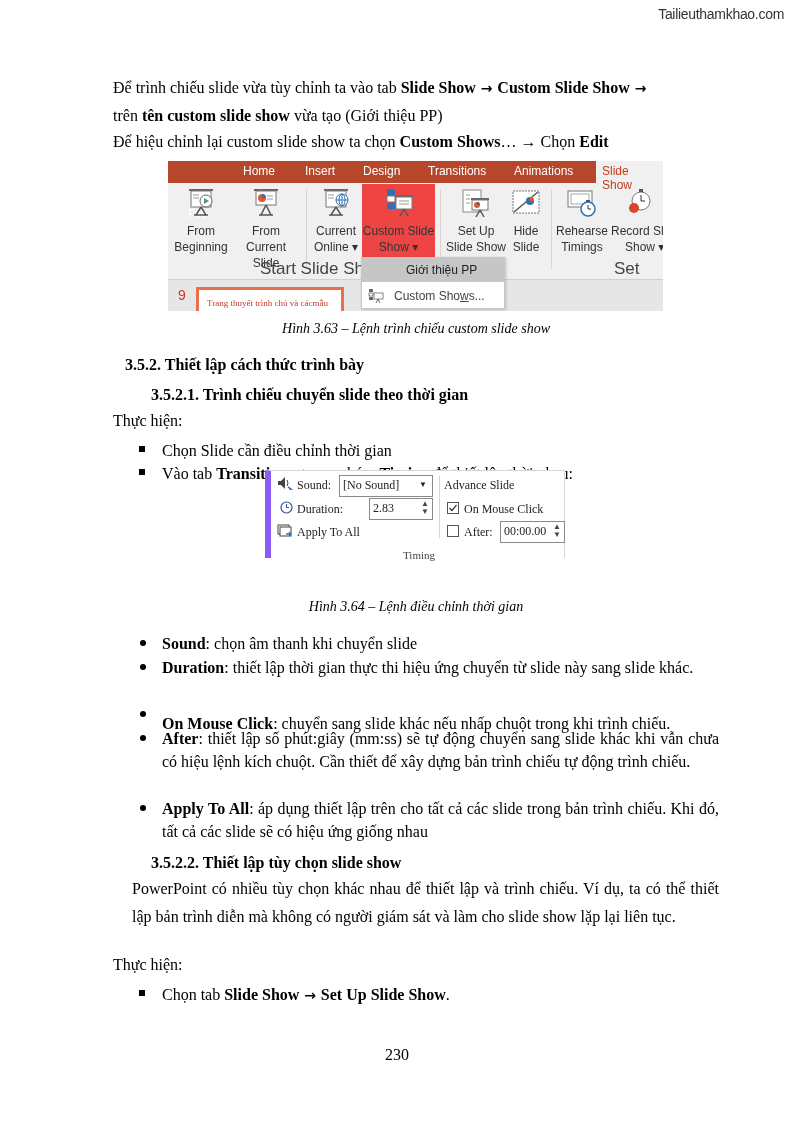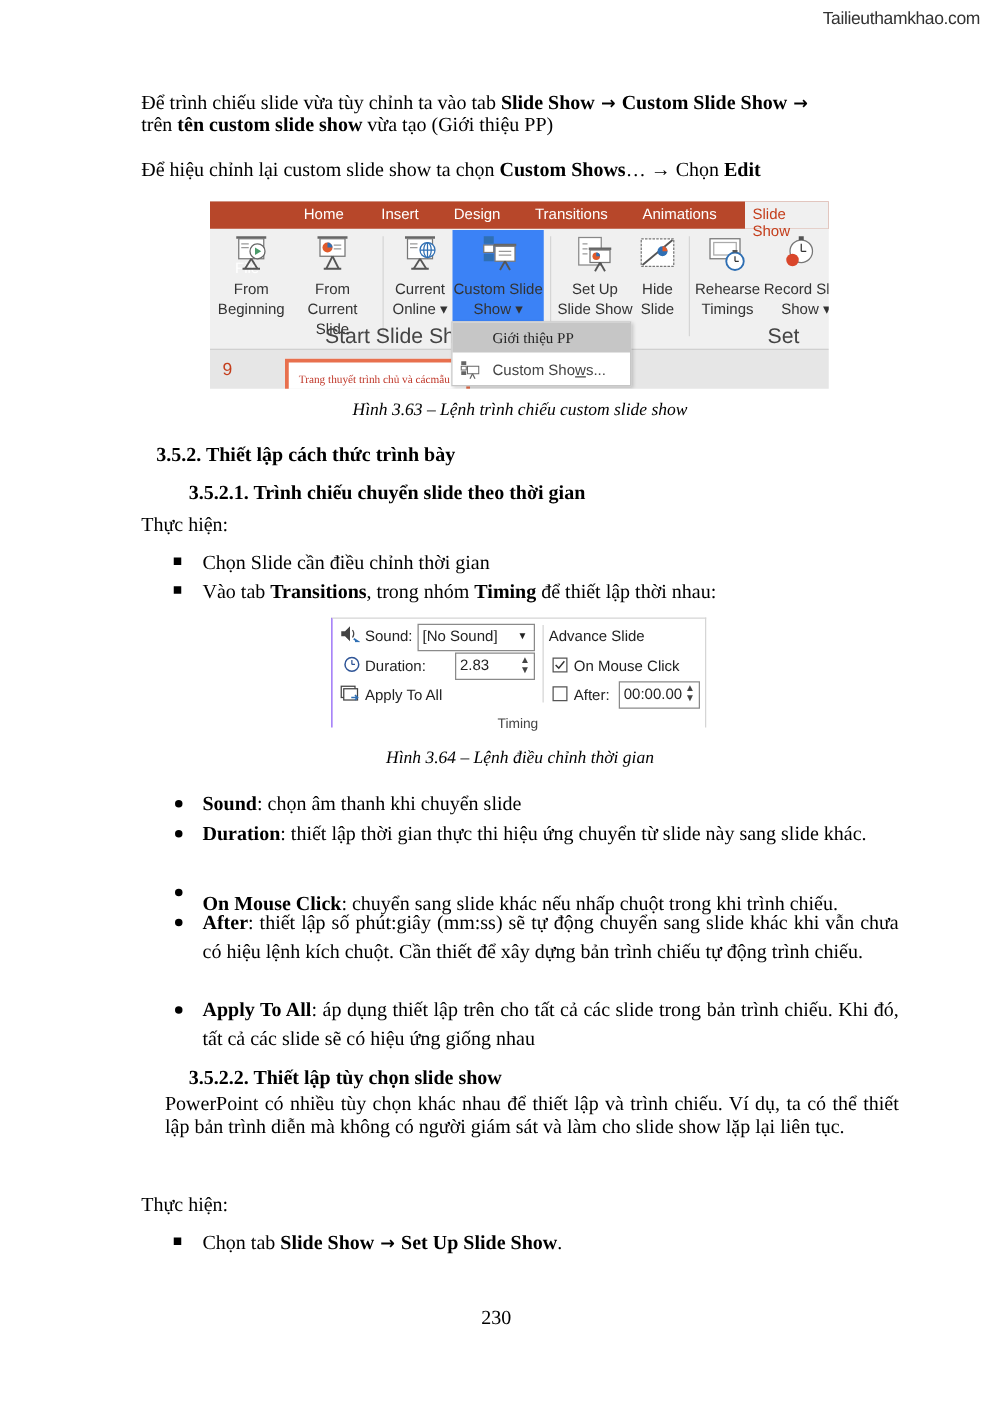--- a/index.html
+++ b/index.html
@@ -1,49 +1,49 @@
 <!DOCTYPE html>
 <html><head>
 <meta charset="utf-8">
 <style>
   * { box-sizing: border-box; margin: 0; padding: 0; }
   html, body { width: 794px; height: 1123px; background: #ffffff; overflow: hidden; }
   body { position: relative; font-family: "Liberation Serif", serif; color: #000; font-size: 16px; }
   .abs { position: absolute; }
   .watermark { right: 10px; top: 6px; font-family: "Liberation Sans", sans-serif; font-size: 14px; color: #333; letter-spacing: -0.3px; }
-  .para { left: 113px; width: 606px; line-height: 18px; font-size: 16px; text-align: justify; }
+  .para { left: 113px; width: 606px; line-height: 28px; font-size: 16px; text-align: justify; }
   .para b { font-weight: bold; }
   .caption { font-style: italic; font-size: 14px; text-align: center; }
   h2.h { font-size: 16px; font-weight: bold; }
   .bullet-sq { position: absolute; left: 139px; width: 6px; height: 6px; background: #000; }
   .bullet-dot { position: absolute; left: 140px; width: 6px; height: 6px; border-radius: 50%; background: #000; }
   .btxt { position: absolute; left: 162px; width: 557px; line-height: 23px; text-align: justify; }
   .arrow { font-family: "DejaVu Sans", sans-serif; font-size: 14px; }
 
   
   .ribbon { left: 168px; top: 161px; width: 495px; height: 150px; background: #f0f0f0; font-family: "Liberation Sans", sans-serif; overflow: hidden; }
   .tabbar { position: absolute; left: 0; top: 0; width: 495px; height: 22px; background: #b7472a; }
   .tab { position: absolute; top: 3px; font-size: 12px; color: #fff; }
   .tab.active { background: #f0f0f0; color: #c43e1c; top: 0; height: 22px; padding: 3px 6px 0 6px; }
   .rbtn { position: absolute; top: 26px; text-align: center; font-size: 12px; color: #333; line-height: 16px; }
   .rbtn .ico { width: 32px; height: 32px; margin: 0 auto 4px auto; position: relative; }
-  .rbtn.hl { background: #3b82f6; text-align: center; }
+  .rbtn.hl { background: #ef4444; text-align: center; }
   .grp { position: absolute; top: 98px; font-size: 17px; color: #444; }
   .vsep { position: absolute; top: 28px; width: 1px; height: 80px; background: #d5d5d5; }
   .lower { position: absolute; left: 0; top: 118px; width: 495px; height: 32px; background: #e6e6e6; border-top: 1px solid #d0d0d0; }
   .thumbnum { position: absolute; left: 10px; top: 126px; color: #c43e1c; font-size: 14px; }
-  .thumb { position: absolute; left: 28px; top: 126px; width: 148px; height: 30px; background: #fff; border: 3px solid #e8704e; margin-left: 32px; }
+  .thumb { position: absolute; left: 28px; top: 126px; width: 148px; height: 30px; background: #fff; border: 3px solid #e8704e; }
   .thumb span { position: absolute; left: 8px; top: 8px; font-family: "Liberation Serif", serif; font-size: 9px; color: #c0392b; }
   .dropdown { position: absolute; left: 193px; top: 96px; width: 144px; height: 52px; background: #fff; border: 1px solid #c6c6c6; box-shadow: 1px 1px 3px rgba(0,0,0,0.2); }
-  .dd-item1 { position: absolute; left: 0; top: 0; width: 142px; height: 24px; background: #c6c6c6; font-size: 12px; color: #222; padding: 5px 0 0 32px; font-family: Liberation Serif, serif; }
+  .dd-item1 { position: absolute; left: 0; top: 0; width: 142px; height: 24px; background: #c6c6c6; font-size: 12px; color: #222; padding: 5px 0 0 44px; }
   .dd-item2 { position: absolute; left: 0; top: 26px; width: 142px; height: 24px; font-size: 12px; color: #444; padding: 5px 0 1px 32px; }
   .dd-item2 .u { text-decoration: underline; }
 
   
-  .timing { left: 265px; top: 494px; width: 300px; height: 88px; background: #fff; font-family: Liberation Sans, sans-serif; font-size: 12px; color: #222; border-top: 1px solid #d5d5d5; border-left: 1px solid #8b5cf6; border-right: 1px solid #d5d5d5; }
+  .timing { left: 265px; top: 470px; width: 300px; height: 88px; background: #fff; font-family: Liberation Serif, serif; font-size: 12px; color: #222; border-top: 1px solid #d5d5d5; border-left: 6px solid #8b5cf6; border-right: 1px solid #d5d5d5; }
   .tm { position: absolute; }
   .tbox { position: absolute; border: 1px solid #8a8a8a; background: #fff; padding: 2px 0 0 3px; font-size: 12px; }
   .chk { position: absolute; width: 12px; height: 12px; border: 1px solid #555; background: #fff; }
   .spin { position: absolute; right: 3px; top: 1px; font-size: 8px; line-height: 8px; color: #444; }
 </style>
 </head>
 <body>
 
 <div class="abs watermark">Tailieuthamkhao.com</div>
 

